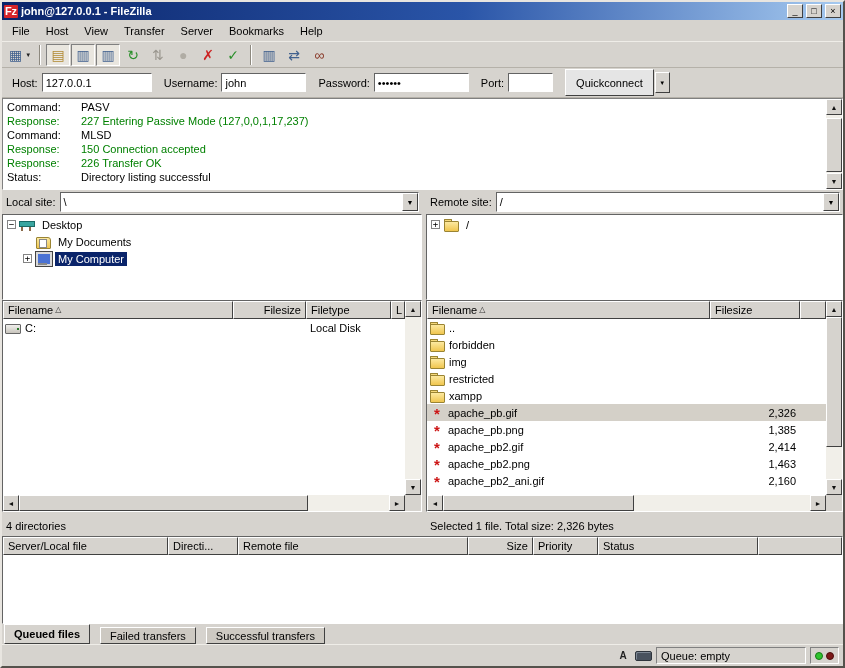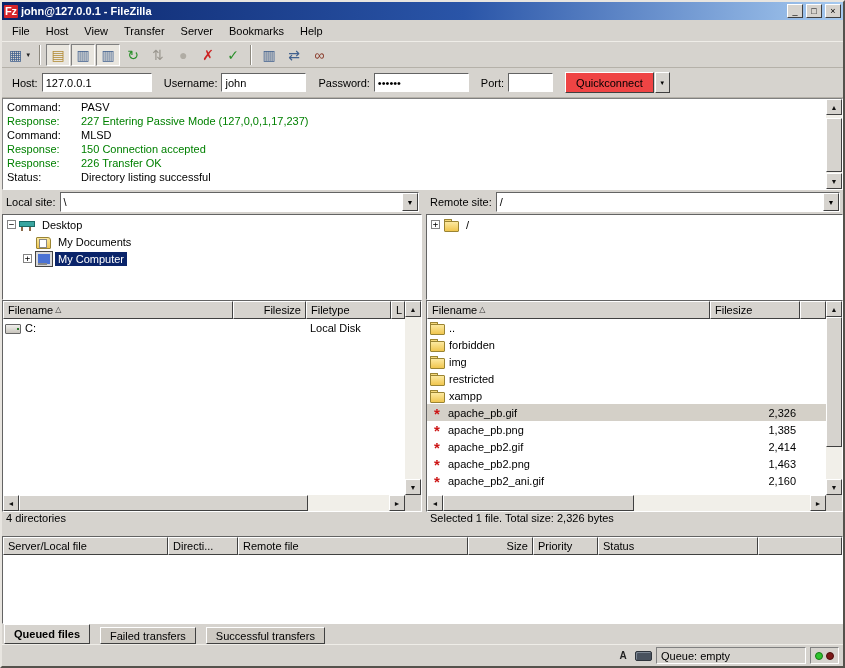--- a/index.html
+++ b/index.html
@@ -22,21 +22,21 @@
 .tb-glyph{font-size:14px;line-height:1}
 .tb-drop{font-size:6px;margin-left:3px;color:#222}
 .tb-sep{width:2px;height:20px;border-left:1px solid #8d897f;border-right:1px solid #fff;margin:0 4px}
 
 
 .quickbar{height:30px;flex:none;display:flex;align-items:center;padding:0 10px;border-bottom:1px solid #b5b1a9}
 .qc-label{white-space:nowrap;margin-right:4px}
 .ml{margin-left:12px}
 .field{height:19px;border:1px solid;border-color:#636363 #fff #fff #636363;background:#fff;font:inherit;padding:2px 3px;outline:none}
 .w110{width:110px}.w85{width:85px}.w95{width:95px}.w45{width:45px}
-.qc-btn{border:1px solid;border-color:#fff #404040 #404040 #fff;background:#ef4444;padding:0 10px;height:21px;display:inline-flex;align-items:center;white-space:nowrap}
+.qc-btn{border:1px solid;border-color:#fff #404040 #404040 #fff;background:#e5e5e5;padding:0 10px;height:27px;display:inline-flex;align-items:center;white-space:nowrap}
 .qc-drop{width:15px;height:21px;border:1px solid;border-color:#fff #404040 #404040 #fff;background:#d6d3ce;display:inline-flex;align-items:center;justify-content:center;font-size:6px;margin-left:1px}
 
 
 .log-wrap{height:92px;flex:none;display:flex;background:#fff;border:1px solid;border-color:#808080 #fff #fff #808080}
 .log-lines{flex:1;padding:1px 4px;overflow:hidden}
 .log-line{line-height:14px;white-space:nowrap}
 .log-label{display:inline-block;width:74px}
 .log-line.response{color:#008000}
 .log-line.command,.log-line.status{color:#000}
 
@@ -108,21 +108,21 @@
 .file-row.selected{background:#d4d0c8}
 .cell{padding:0 4px;overflow:hidden;flex:none}
 .c-name{display:flex;align-items:center;padding:0 2px}
 .c-lname{width:230px}.c-lsize{width:73px;text-align:right;display:block}.c-ltype{width:85px}
 .c-rname{width:283px}.c-rsize{width:90px;text-align:right;display:block}
 .lh0{width:230px}.lh1{width:73px}.lh2{width:85px}
 .rh0{width:283px}.rh1{width:90px}
 .qh0{width:165px}.qh1{width:70px}.qh2{width:230px}.qh3{width:65px}.qh4{width:65px}.qh5{width:160px}
 
 
-.statusline-row{height:20px;flex:none;display:flex;align-items:flex-start}
+.statusline-row{height:20px;flex:none;display:flex;align-items:flex-end}
 .statusline{padding:0 4px;white-space:nowrap;overflow:hidden}
 .h-split{height:4px;flex:none}
 .queue-pane{height:88px;flex:none;display:flex;flex-direction:column;background:#fff;border:1px solid;border-color:#636363 #fff #fff #636363;overflow:hidden}
 .queue-header{height:18px;display:flex;flex:none;overflow:hidden}
 .queue-body{flex:1;background:#fff}
 .tabs-row{height:20px;flex:none;display:flex;align-items:flex-end;padding-left:2px;gap:10px}
 .tab{background:#cdc9c2;border:1px solid;border-color:#fff #404040 #404040 #fff;padding:0 9px;height:17px;display:flex;align-items:center;white-space:nowrap}
 .tab.active{background:#d6d3ce;font-weight:bold;height:20px}
 .statusbar{height:22px;flex:none;display:flex;align-items:center;justify-content:flex-end;gap:4px;padding:0 4px;border-top:1px solid #efede8}
 .sb-ind{width:16px;height:15px;display:flex;align-items:center;justify-content:center;font-weight:bold;font-size:10px;color:#222}

